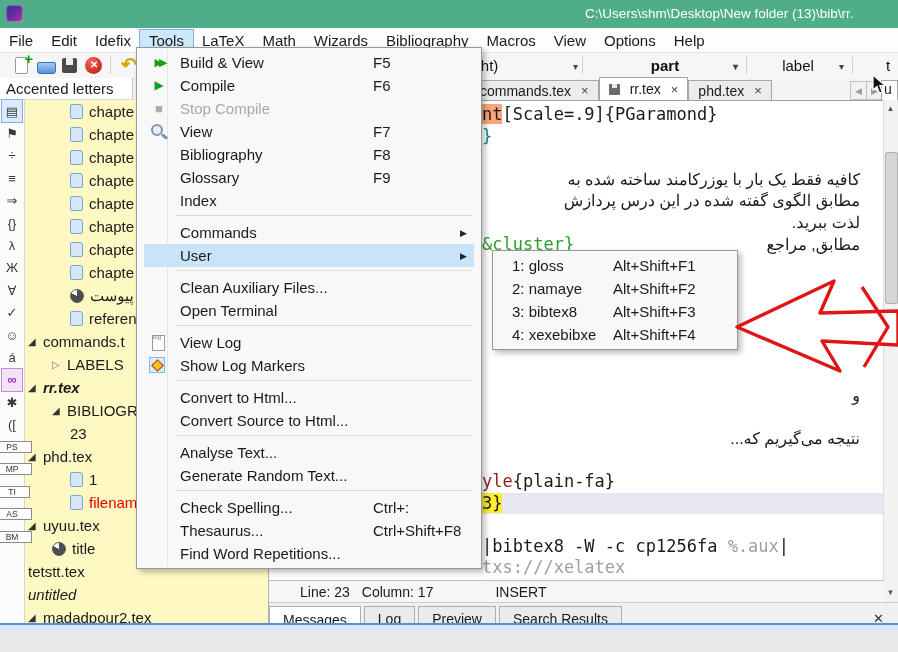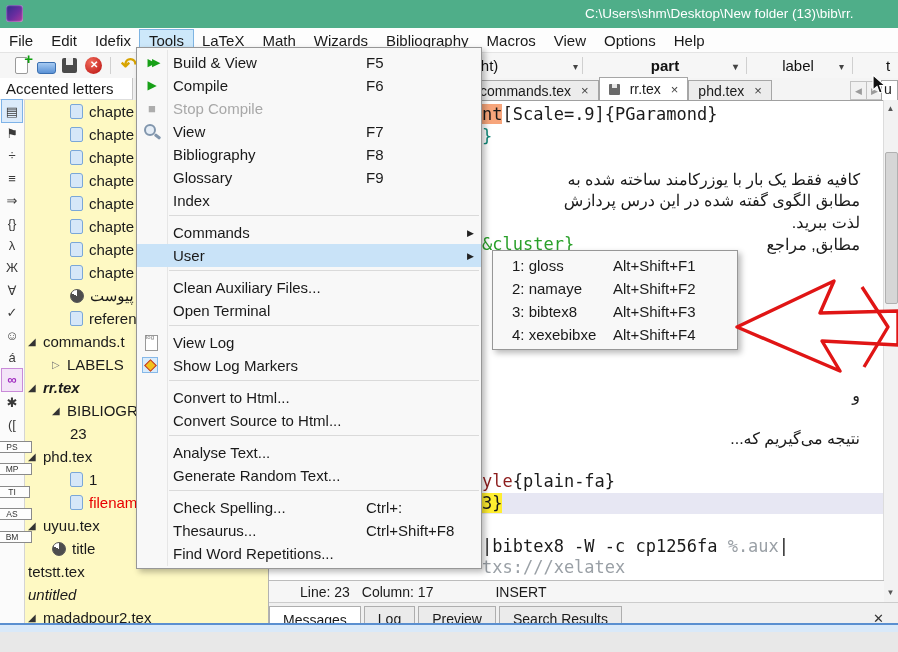--- a/index.html
+++ b/index.html
@@ -113,21 +113,21 @@
   .bottombar{position:absolute;left:269px;top:602px;width:629px;height:41px;background:#f0f0f0;border-top:1px solid #cccccc;}
   .btabs{position:absolute;left:0;top:3px;display:flex;gap:3px;}
   .btab{height:24px;padding:0 13px;border:1px solid #aeaeae;background:#ebebeb;font-size:14px;
         display:flex;align-items:center;white-space:nowrap;}
   .btab[data-active="true"]{background:#ffffff;border-bottom-color:#ffffff;height:26px;}
   .panel-close{position:absolute;right:14px;top:8px;font-size:13px;color:#333;}
   .panel-close::before{content:"✕";}
   .bottomstrip{position:absolute;left:0;bottom:0;width:898px;height:7px;background:#d9e9f9;border-top:2px solid #5a8fd0;}
   
   .tmenu{position:absolute;left:136px;top:47px;width:346px;background:#f8f8f8;border:1px solid #979797;
-         box-shadow:3px 3px 6px rgba(0,0,0,.28);padding:3px 0;font-size:15px;z-index:50;box-sizing:border-box;}
+         box-shadow:3px 3px 6px rgba(0,0,0,.28);padding:3px 7px;font-size:15px;z-index:50;box-sizing:border-box;}
   .tmenu::before{content:"";position:absolute;left:30px;top:2px;bottom:2px;width:1px;background:#e6e6e6;}
   .t-row{position:relative;height:23px;display:flex;align-items:center;}
   .t-row[data-type="sep"]{height:2px;margin:3px 2px 3px 32px;border-top:1px solid #dadada;}
   .t-row[data-state="disabled"]{color:#a8a8a8;}
   .t-row[data-state="highlight"]{background:#c9e3f8;}
   .t-icon{width:30px;flex:none;text-align:center;position:relative;height:23px;}
   .t-label{padding-left:6px;}
   .t-short{position:absolute;left:229px;}
   .t-sub{margin-left:auto;padding-right:7px;font-size:9px;color:#222;visibility:hidden;}
   .t-sub::before{content:"▶";}

